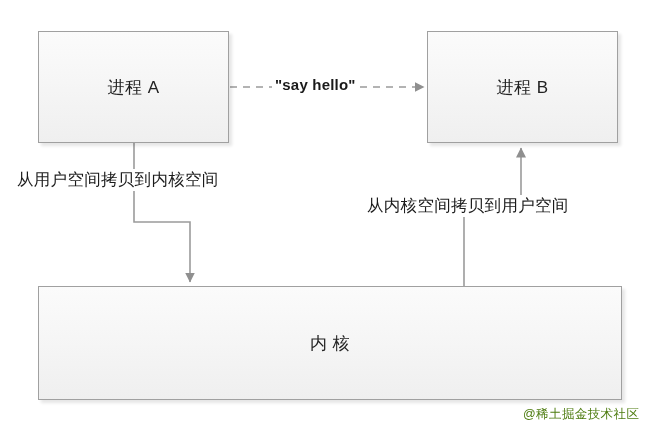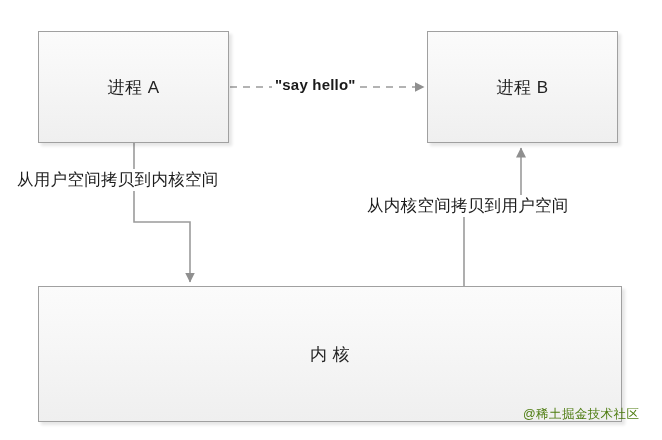--- a/index.html
+++ b/index.html
@@ -102,21 +102,21 @@
   </svg>
 
   <div class="node" id="node-process-b" style="left:427px; top:31px; width:191px; height:112px;">
     <span class="node-label">进程 B</span>
   </div>
 
   <div class="node" id="node-process-a" style="left:38px; top:31px; width:191px; height:112px;">
     <span class="node-label">进程 A</span>
   </div>
 
-  <div class="node" id="node-kernel" style="left:38px; top:286px; width:584px; height:136px;">
+  <div class="node" id="node-kernel" style="left:38px; top:286px; width:584px; height:114px;">
     <span class="node-label">内 核</span>
   </div>
 
   <div class="edge-label" id="label-say-hello">"say hello"</div>
 
   <div class="edge-label" id="label-user-to-kernel">从用户空间拷贝到内核空间</div>
 
   <div class="edge-label" id="label-kernel-to-user">从内核空间拷贝到用户空间</div>
 
   <div id="watermark">@稀土掘金技术社区</div>

